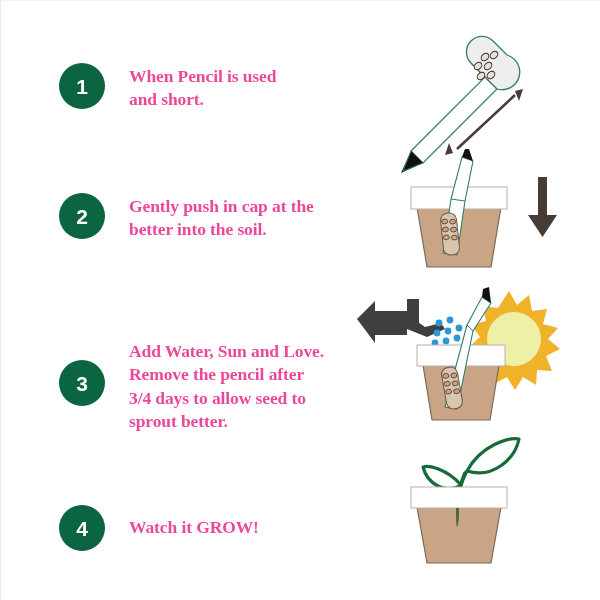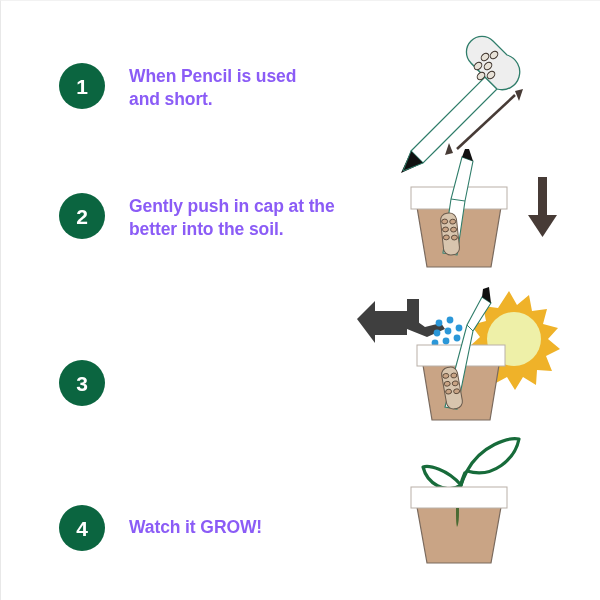--- a/index.html
+++ b/index.html
@@ -29,27 +29,28 @@
     background:#0b6540;
     color:#ffffff;
     display:flex;align-items:center;justify-content:center;
     font-size:21px;font-weight:bold;
     flex:0 0 auto;
     line-height:1;
     font-family:"Liberation Sans", sans-serif;
   }
   .steptext{
     margin-left:24px;
-    color:#8b5cf6;
+    color:#ec4899;
     font-size:17.5px;
     font-weight:bold;
     line-height:1.33;
     letter-spacing:-0.1px;
     white-space:pre-line;
     padding-top:2px;
+    font-family:Liberation Serif, serif;
   }
   .art{position:absolute;}
   svg{display:block;overflow:visible;}
 </style>
 </head>
 <body>
 
 <div id="canvas">
 
   <div class="step" style="left:58px;top:62px;width:300px;">
@@ -121,20 +122,24 @@
       </g>
       <g>
         <rect x="139" y="28" width="9" height="46" fill="#473b36"></rect>
         <polygon points="129,66 158,66 143.5,88" fill="#473b36"></polygon>
       </g>
     </svg>
   </div>
 
   <div class="step" style="left:58px;top:337px;width:300px;">
     <div class="badge" style="margin-top:22px;">3</div>
+    <div class="steptext">Add Water, Sun and Love.
+Remove the pencil after
+3/4 days to allow seed to
+sprout better.</div>
   </div>
 
   <div class="art" style="left:348px;top:282px;">
     <svg width="240" height="156" viewBox="0 0 240 156">
 
       <g>
         <polygon fill="#efb229" points="160,8 168,22 180,12 183,28 198,26 194,41 209,45 199,56 211,66 197,73 203,88 188,87 187,102 174,94 166,107 158,94 145,101 143,86 128,86 133,71 120,64 131,54 122,42 137,38 134,23 149,25"></polygon>
         <circle cx="165" cy="56" r="27" fill="#eef0a8"></circle>
       </g>
 

